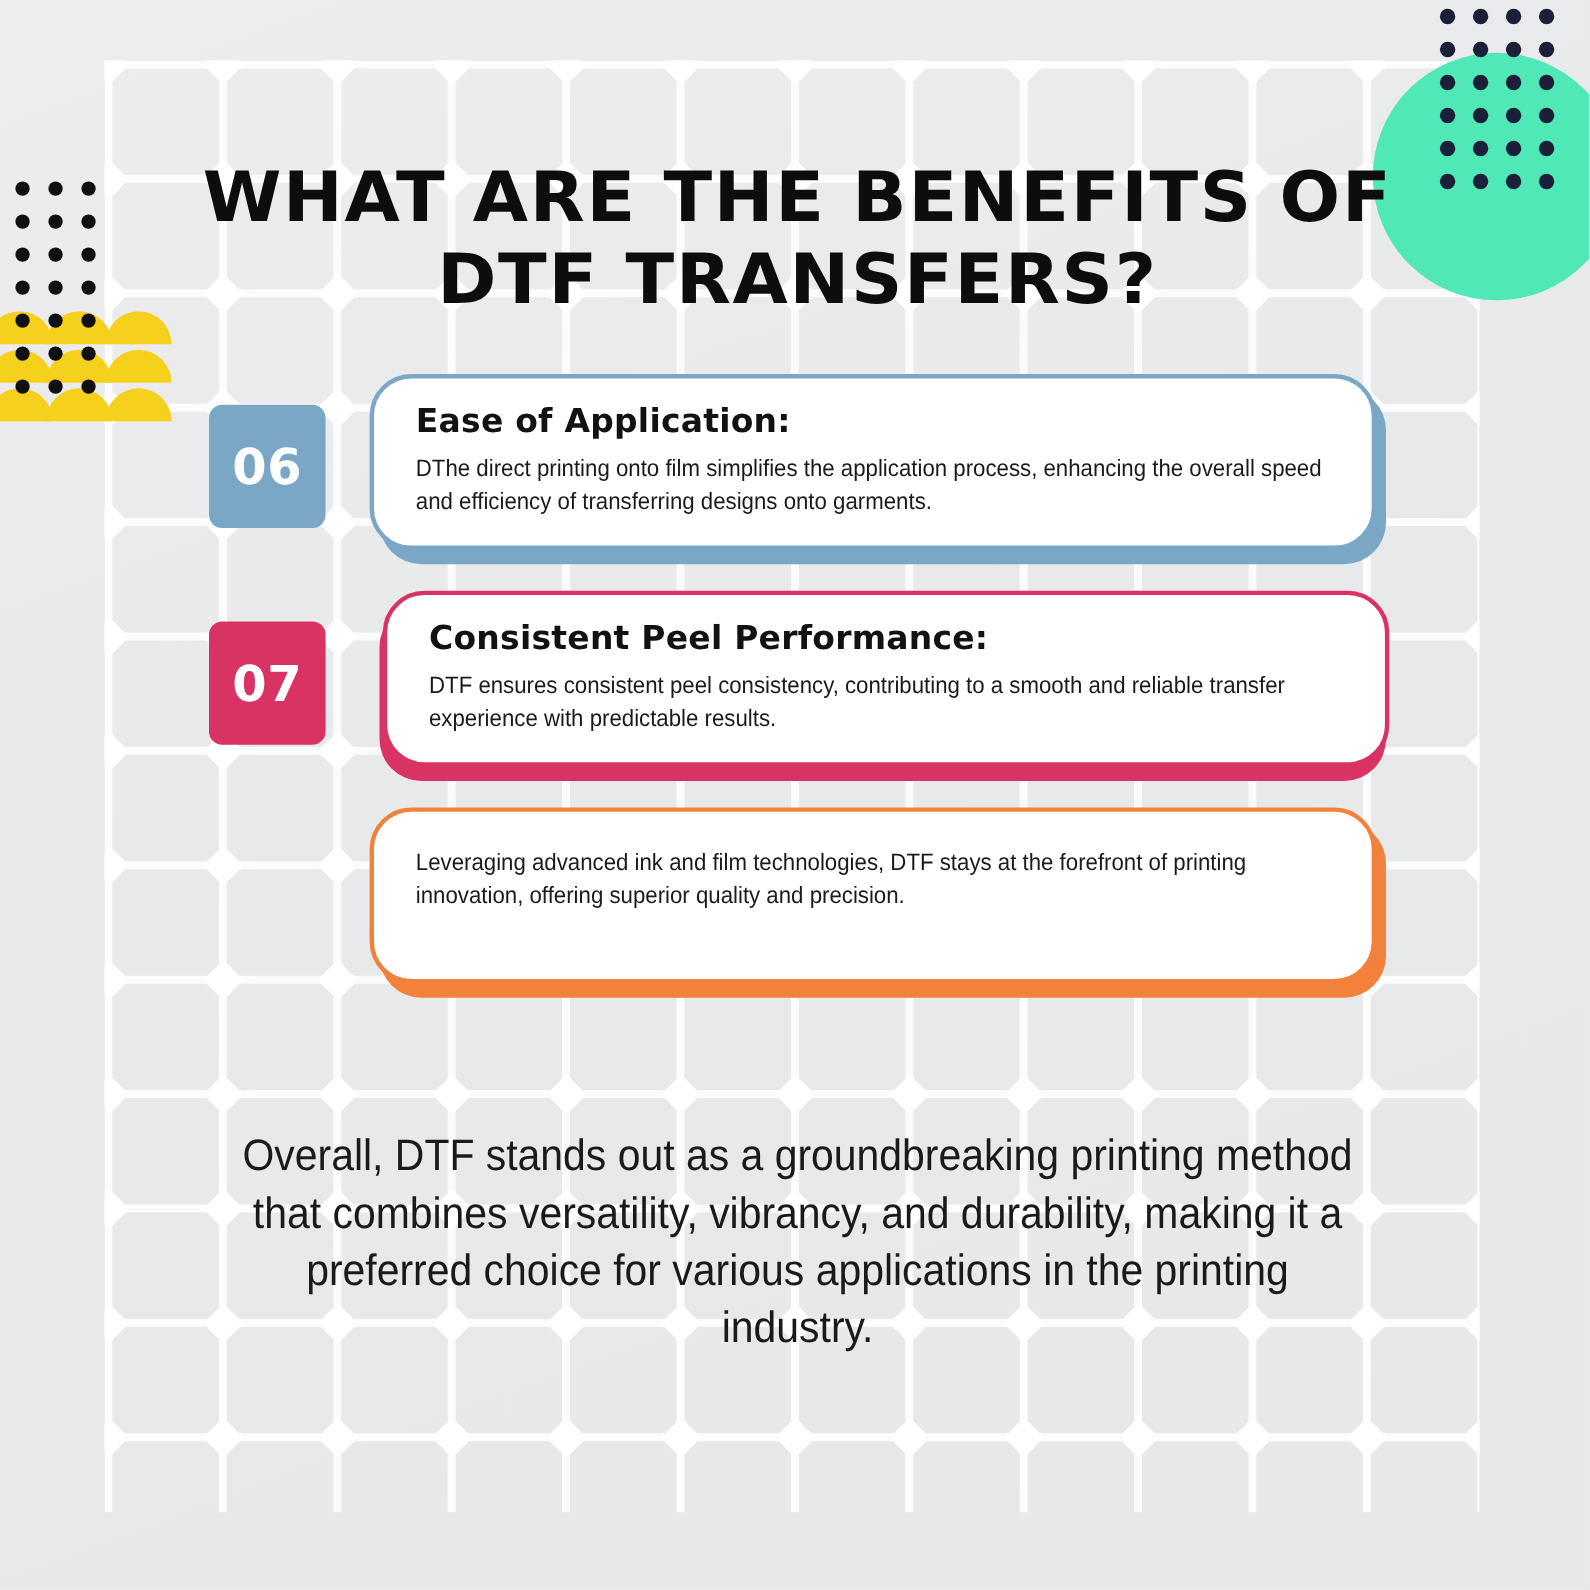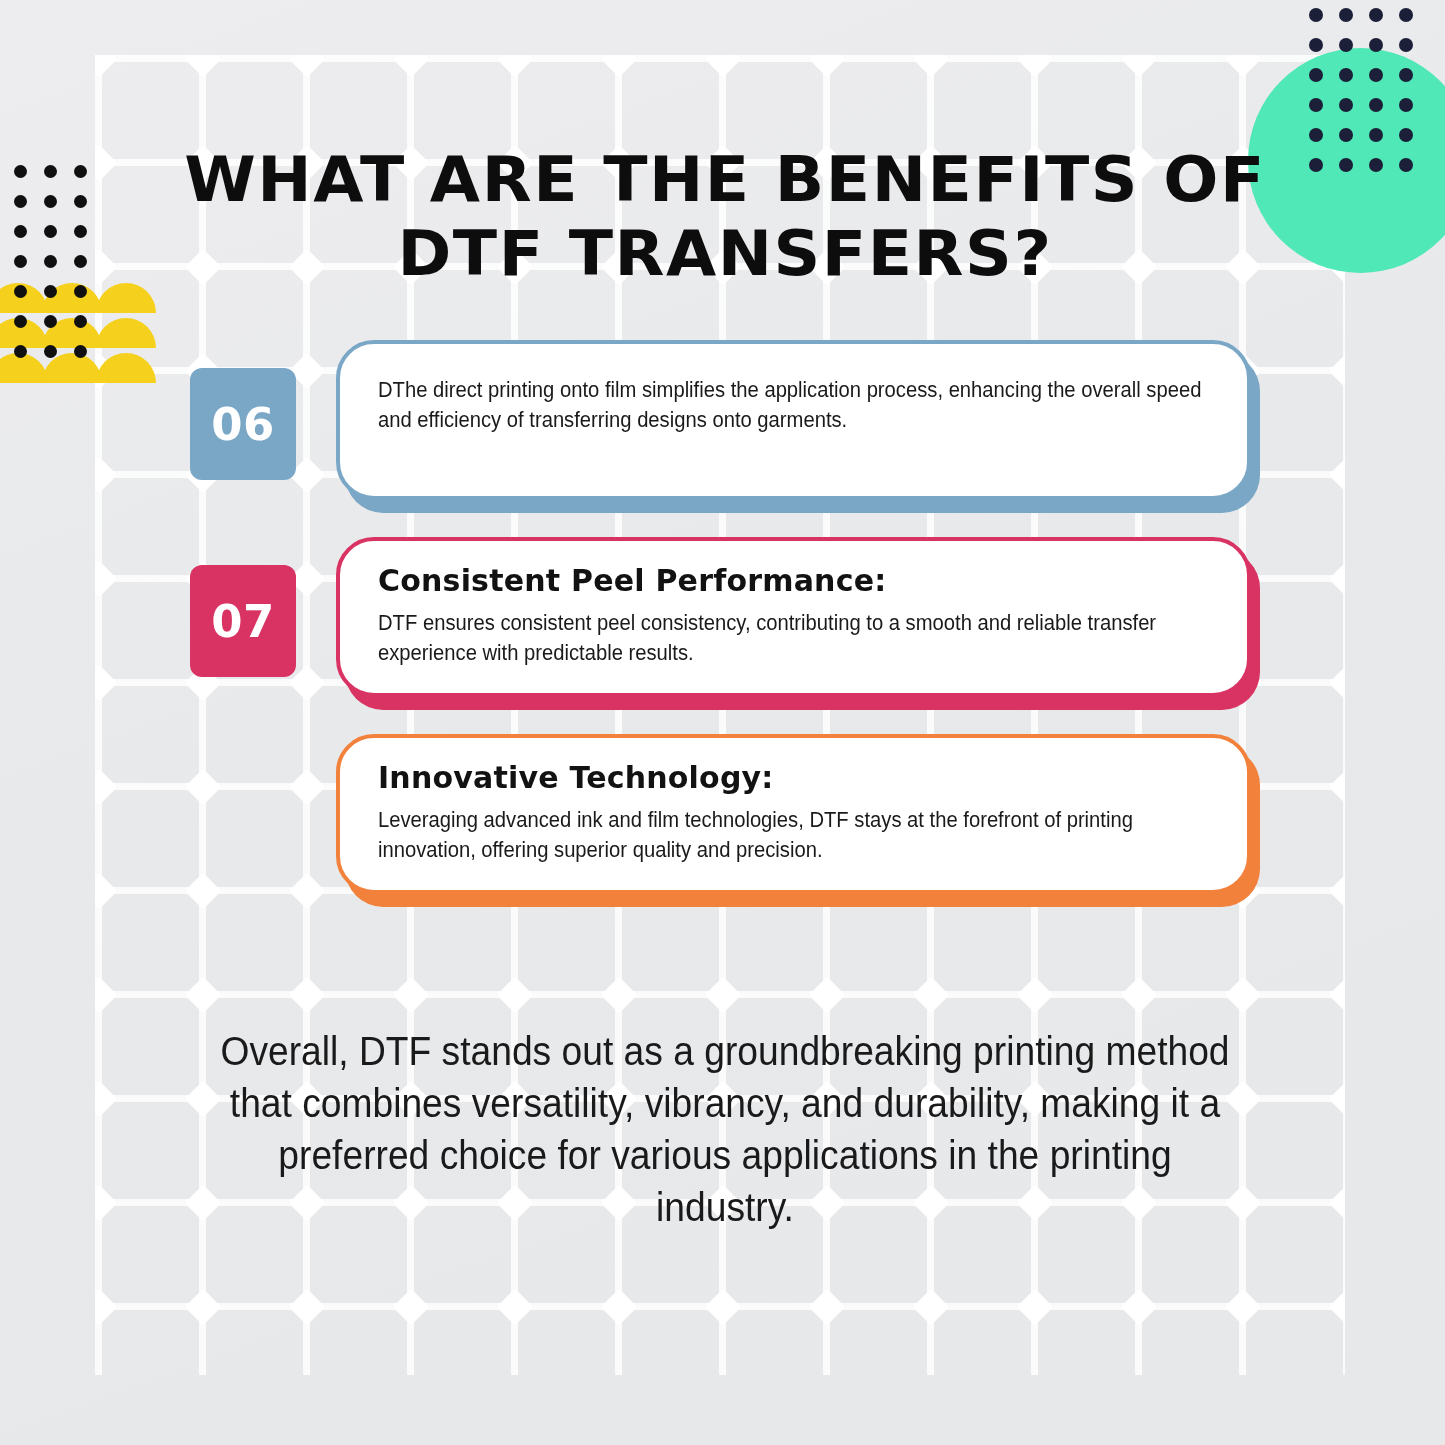--- a/index.html
+++ b/index.html
@@ -395,39 +395,39 @@
     </div>
 
   <h1 class="title">WHAT ARE THE BENEFITS OF DTF TRANSFERS?</h1>
 
   <div class="cards" id="cards">
       <div class="row" style="top: 340px;">
         <div class="badge" style="background: rgb(123, 167, 199);">06</div>
         <div class="card-wrap">
           <div class="card-shadow" style="background: rgb(123, 167, 199);"></div>
           <div class="card" style="border-color: rgb(123, 167, 199); background: rgb(255, 255, 255);">
+            <div class="card-title">Ease of Application:</div>
             <div class="card-body">DThe direct printing onto film simplifies the application process, enhancing the overall speed and efficiency of transferring designs onto garments.</div>
           </div>
         </div>
       </div>
       <div class="row" style="top: 537px;">
         <div class="badge" style="background: rgb(217, 51, 99);">07</div>
         <div class="card-wrap">
           <div class="card-shadow" style="background: rgb(217, 51, 99);"></div>
-          <div class="card" style="border-color: rgb(217, 51, 99); background: rgb(255, 255, 255);">
+          <div class="card" style="border-color: rgb(217, 51, 99); background: rgb(255, 255, 255); margin-left: 12px;">
             <div class="card-title">Consistent Peel Performance:</div>
             <div class="card-body">DTF ensures consistent peel consistency, contributing to a smooth and reliable transfer experience with predictable results.</div>
           </div>
         </div>
       </div>
       <div class="row" style="top: 734px;">
         <div class="card-wrap">
           <div class="card-shadow" style="background: rgb(242, 129, 59);"></div>
           <div class="card" style="border-color: rgb(242, 129, 59); background: rgb(255, 255, 255);">
-            <div class="card-title">Innovative Technology:</div>
             <div class="card-body">Leveraging advanced ink and film technologies, DTF stays at the forefront of printing innovation, offering superior quality and precision.</div>
           </div>
         </div>
       </div>
     </div>
 
   <p class="closing">Overall, DTF stands out as a groundbreaking printing method that combines versatility, vibrancy, and durability, making it a preferred choice for various applications in the printing industry.</p>
 
 </div>
 

